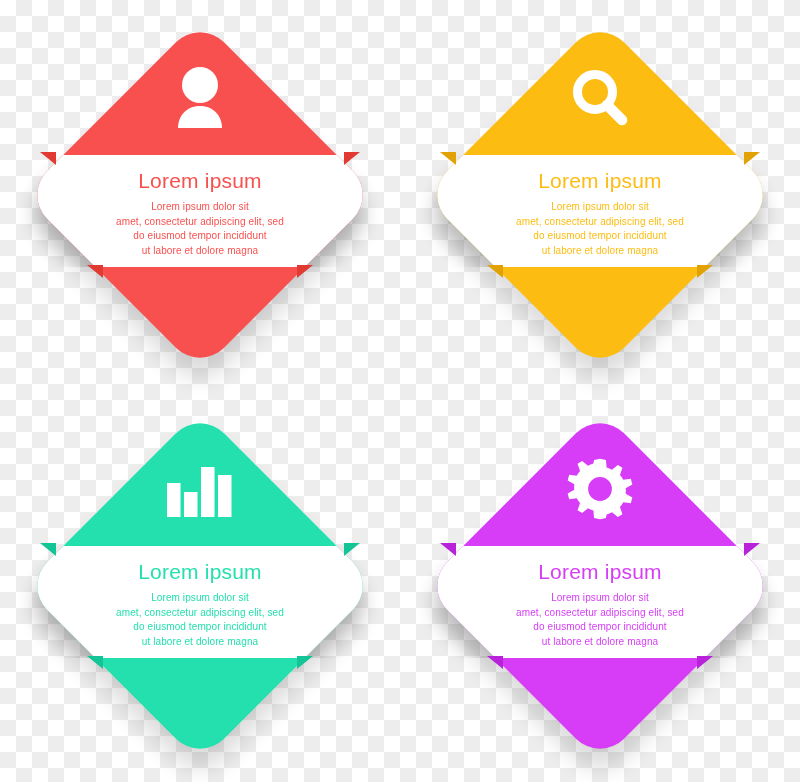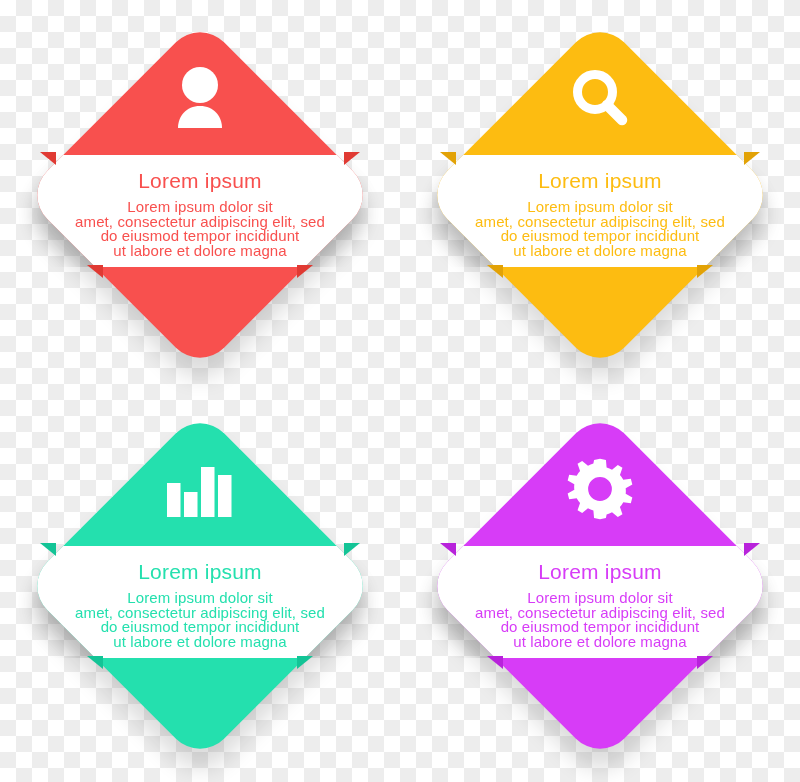--- a/index.html
+++ b/index.html
@@ -110,21 +110,21 @@
     pointer-events: none;
   }
   .card-title {
     font-size: 21px;
     line-height: 26px;
     font-weight: 400;
     letter-spacing: 0.2px;
     margin: 0 0 6px 0;
   }
   .card-body {
-    font-size: 15px;
+    font-size: 10px;
     line-height: 14.5px;
     letter-spacing: 0.1px;
     margin: 0;
   }
   .card-body span { display: block; }
 
   
   .card.q1 { left: 0;   top: 0; }
   .card.q2 { left: 400px; top: 0; }
   .card.q3 { left: 0;   top: 391px; }

